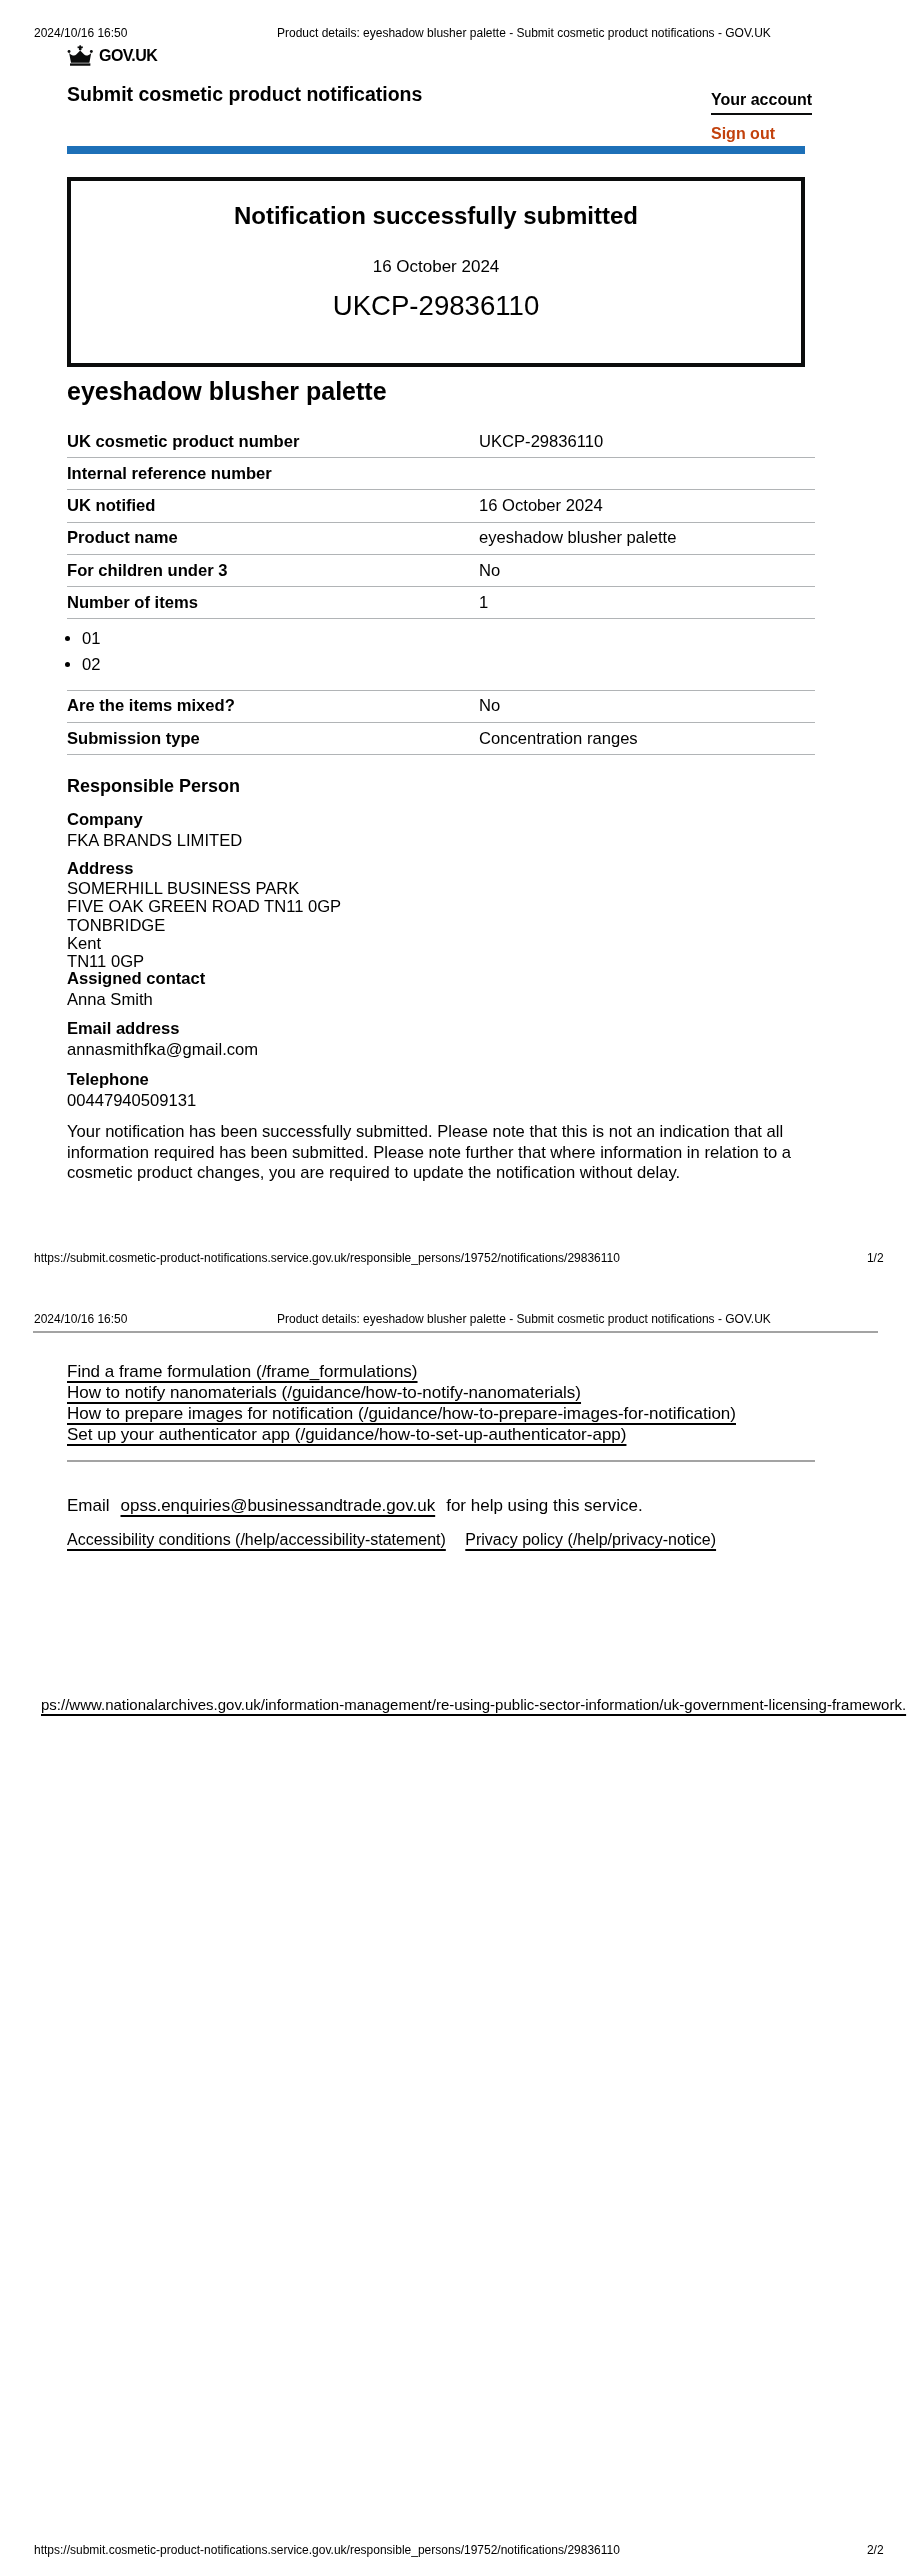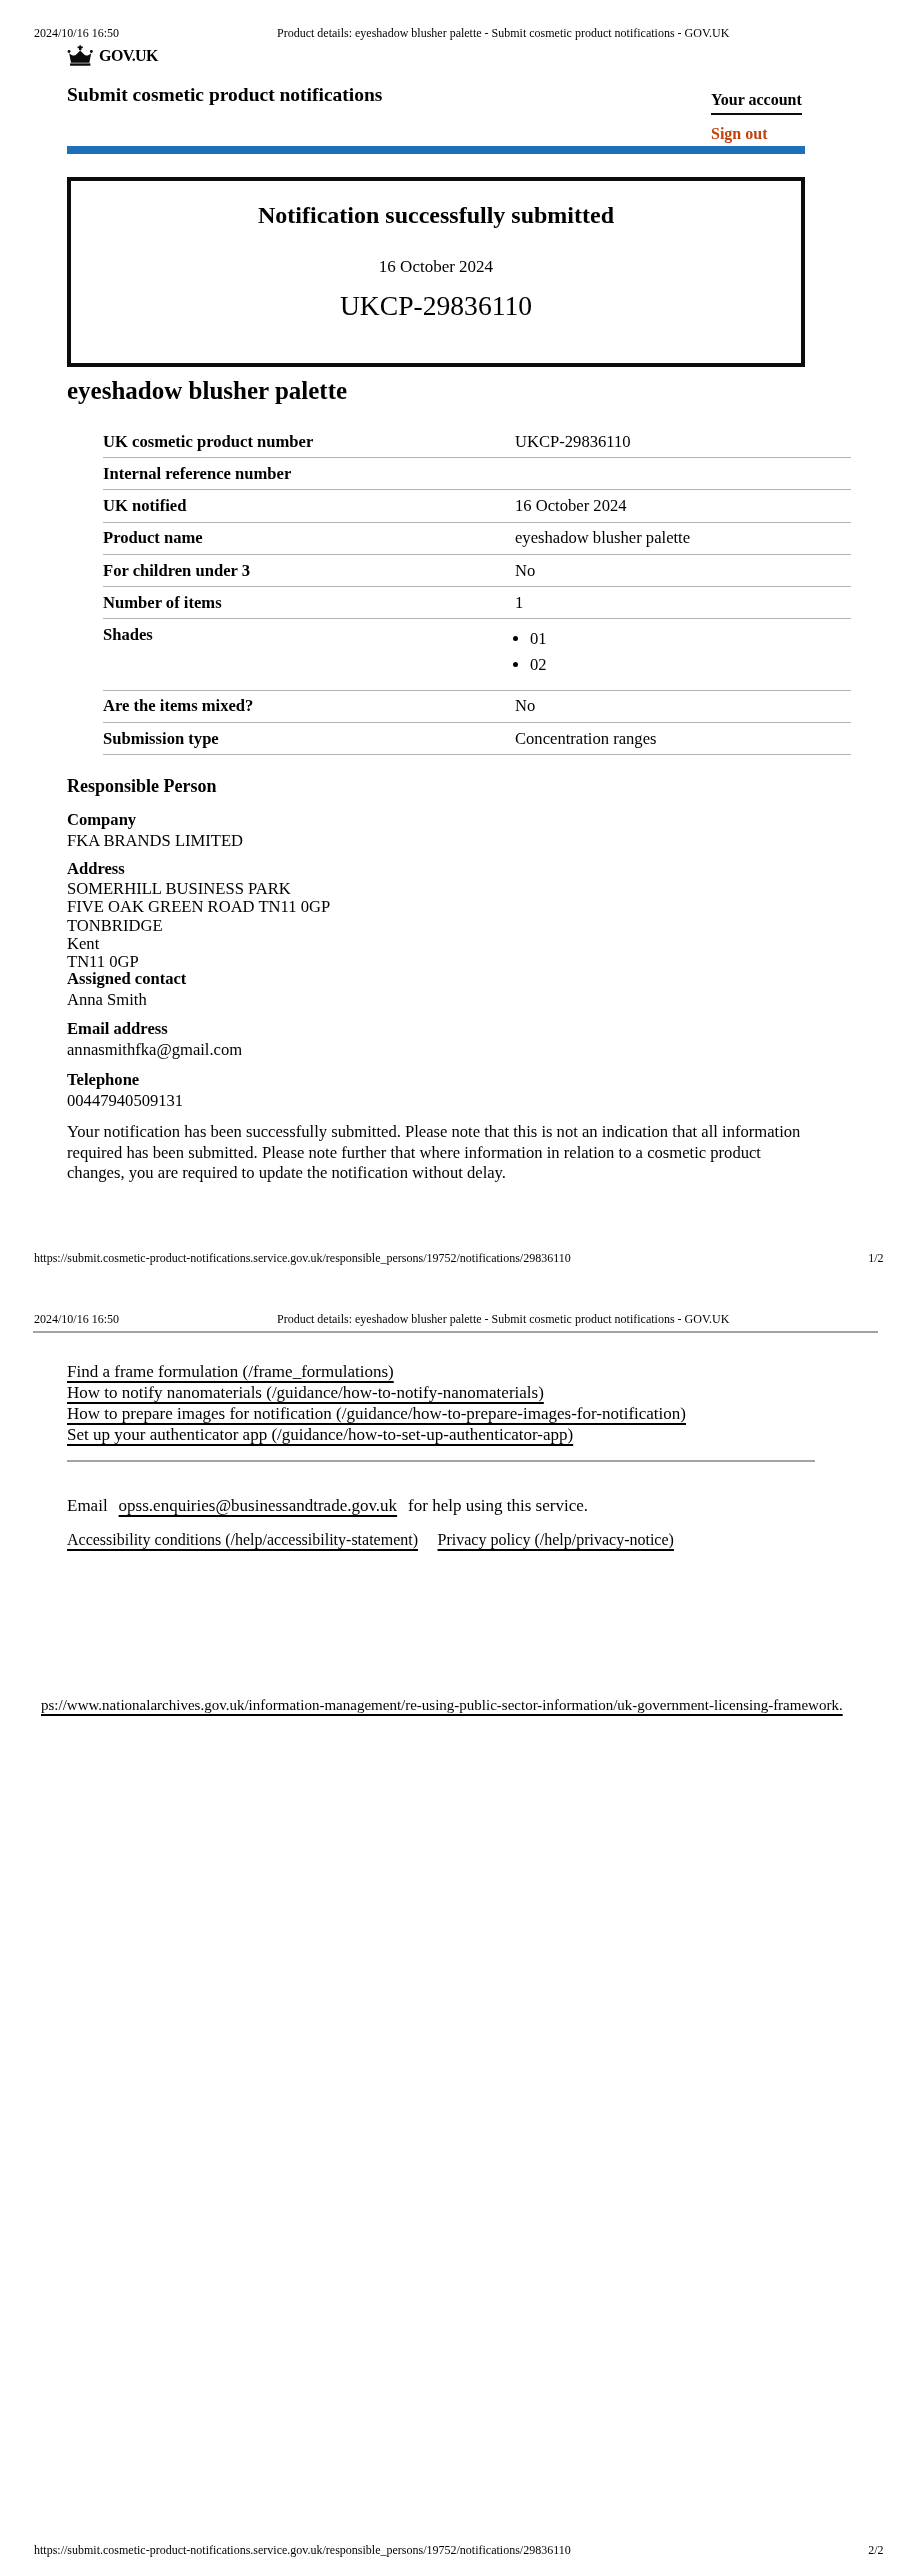--- a/index.html
+++ b/index.html
@@ -1,39 +1,39 @@
 <!DOCTYPE html>
 <html style="font-size:9.2px"><head>
 <meta charset="utf-8">
 <style>
   html,body{margin:0;padding:0;background:#fff;}
   .doc{
     position:relative;width:910px;height:2576px;background:#ffffff;
-    font-family:Liberation Serif, serif;color:#000;overflow:hidden;
+    font-family:Liberation Sans, sans-serif;color:#000;overflow:hidden;
   }
   
   .chrome{position:absolute;font-size:12px;line-height:15px;color:#000;white-space:nowrap;}
   .pagenum{position:absolute;font-size:12px;line-height:15px;right:26.4px;text-align:right;}
   
   .logo{position:absolute;left:67px;top:45px;display:flex;align-items:center;gap:5.7px;}
   .logotype{font-size:16px;font-weight:700;letter-spacing:-0.6px;text-align:center;}
   .service-name{position:absolute;left:67px;top:83px;font-size:19.5px;font-weight:700;line-height:23px;}
   .account-nav{position:absolute;left:711px;top:91px;width:115px;}
   .account-link{display:inline-block;font-size:16px;font-weight:700;line-height:17px;color:#000;text-decoration:none;border-bottom:2.3px solid #0b0c0c;padding-bottom:5.2px;}
   .signout-link{position:absolute;left:711px;top:125px;font-size:16px;line-height:18.4px;font-weight:700;text-decoration:none;}
   .blue-bar{position:absolute;left:67px;top:146px;width:738px;height:7.5px;}
   
   .panel{position:absolute;left:67px;top:177px;width:738px;height:190px;box-sizing:border-box;border:4.6px solid #0b0c0c;text-align:center;}
   .panel-title{margin-top:20.7px;font-size:24px;font-weight:700;line-height:27.6px;}
   .panel-date{margin-top:26.4px;font-size:17px;line-height:22px;}
   .panel-ref{margin-top:12.6px;font-size:27.6px;line-height:32px;}
   
   .h1{position:absolute;left:67px;top:376px;margin:0;font-size:25px;font-weight:700;line-height:30px;}
   
-  .table{position:absolute;left:67px;top:426px;width:748px;margin-left:36px;}
+  .table{position:absolute;left:67px;top:426px;width:748px;}
   .trow{display:flex;border-bottom:1.1px solid #b1b4b6;padding:6.9px 0 6.3px 0;}
   .tlabel{width:412px;font-size:16.6px;font-weight:700;line-height:18px;}
   .tvalue{flex:1;font-size:16.6px;line-height:18px;}
   .trow.shades{padding-bottom:11.5px;}
   .tvalue ul{margin:0;padding:0 0 0 15px;list-style:disc;}
   .tvalue li{font-size:16.6px;line-height:26px;}
   
   .rp-heading{position:absolute;left:67px;margin:0;font-size:18px;font-weight:700;line-height:20.7px;}
   .group{position:absolute;left:67px;}
   .group .glabel{font-size:16.6px;font-weight:700;line-height:20.7px;}
@@ -112,21 +112,20 @@
     </div>
     <div class="trow">
       <div class="tlabel">For children under 3</div>
       <div class="tvalue">No</div>
     </div>
     <div class="trow">
       <div class="tlabel">Number of items</div>
       <div class="tvalue">1</div>
     </div>
     <div class="trow shades">
-      <div class="tlabel">Shades</div>
       <div class="tvalue">
         <ul>
           <li>01</li>
           <li>02</li>
         </ul>
       </div>
     </div>
     <div class="trow">
       <div class="tlabel">Are the items mixed?</div>
       <div class="tvalue">No</div>

